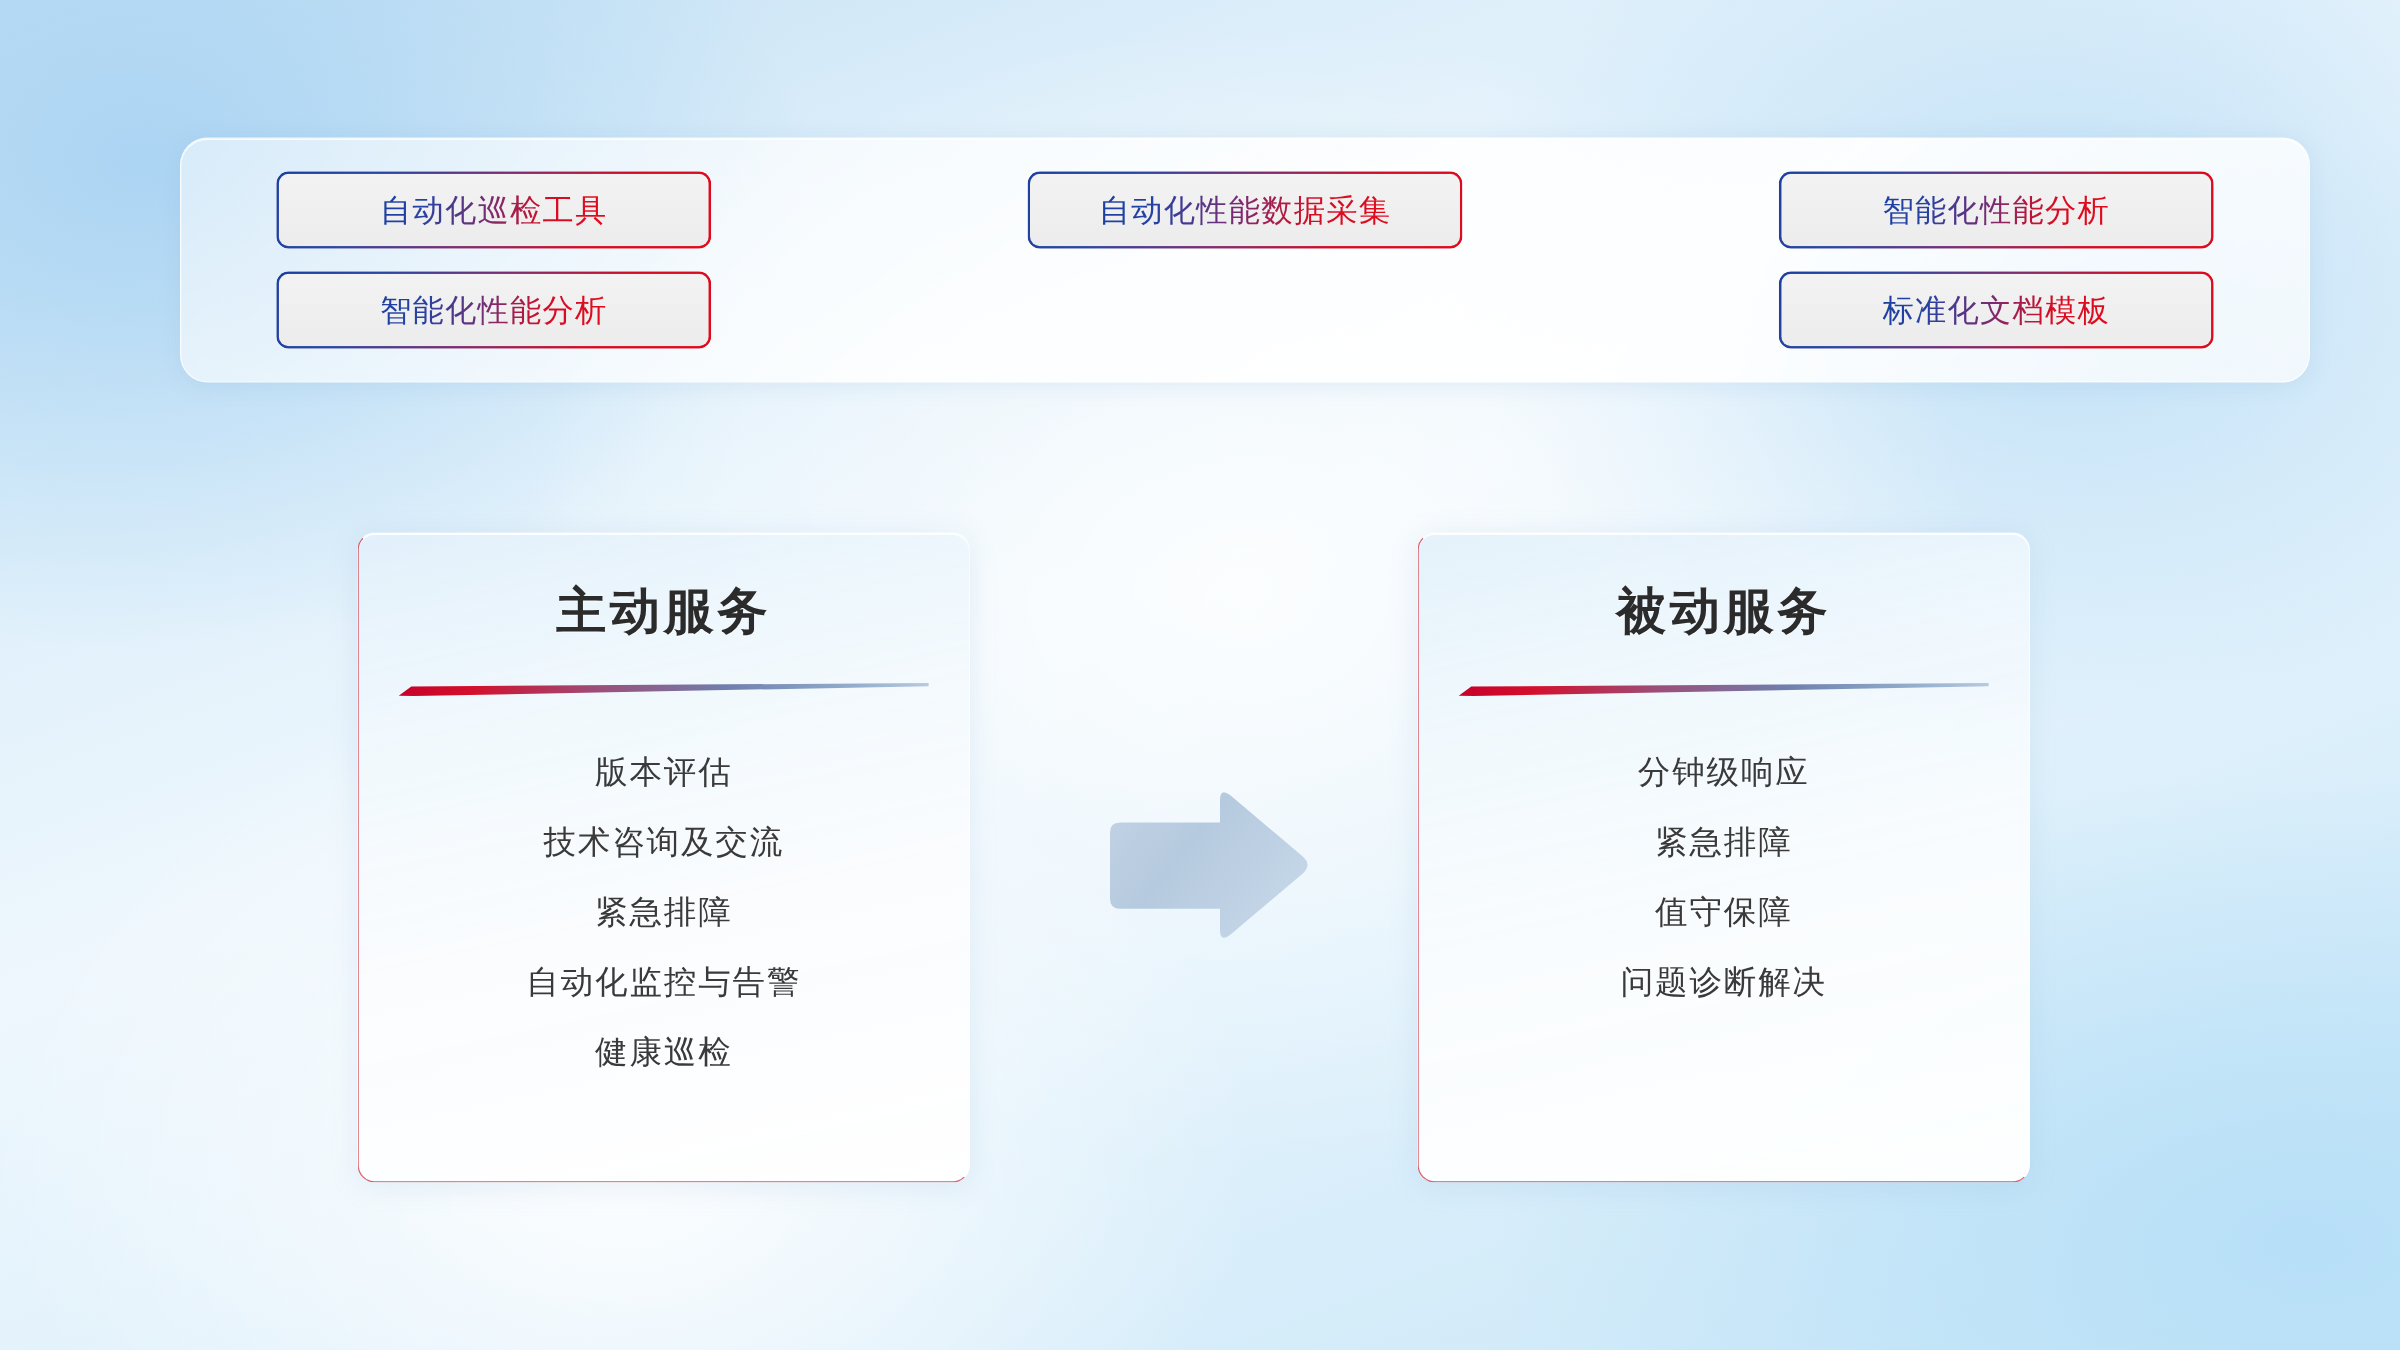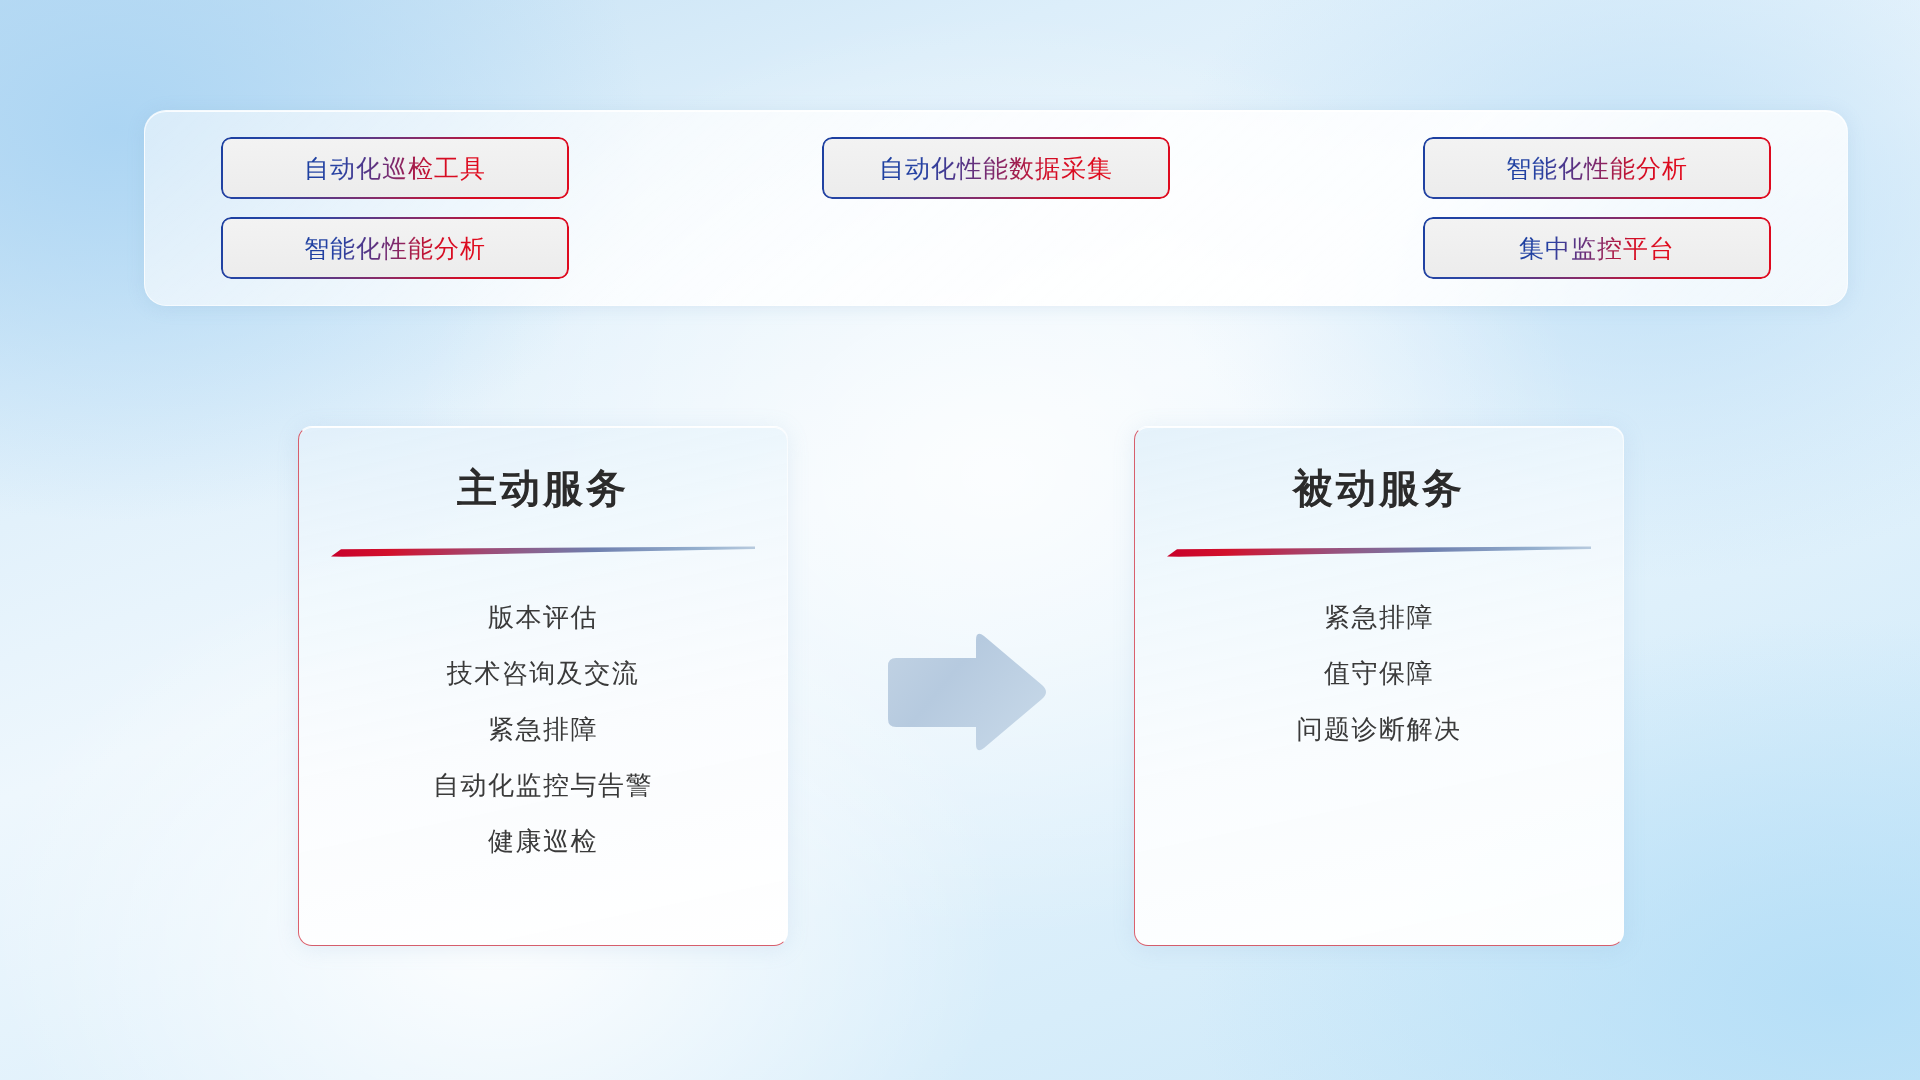--- a/index.html
+++ b/index.html
@@ -56,21 +56,21 @@
   .card{
     position:absolute;top:426px;width:490px;height:520px;
     border-radius:14px;box-sizing:border-box;
     background:linear-gradient(168deg, rgba(226,240,250,.88) 0%, rgba(240,248,253,.92) 26%, rgba(250,252,254,.96) 58%, rgba(255,255,255,.97) 100%);
     border:1px solid rgba(255,255,255,.75);
     border-left:1.5px solid rgba(205,30,48,.70);
     border-bottom:1.5px solid rgba(205,30,48,.70);
     box-shadow:0 3px 22px rgba(120,160,200,.15), inset 0 1px 0 rgba(255,255,255,.9);
     overflow:hidden;
   }
-  .card-left{left:286px;margin-left:12px;}
+  .card-left{left:286px;}
   .card-right{left:1134px;}
   .card-title{
     text-align:center;font-size:40px;font-weight:700;color:#2b2b2b;
     letter-spacing:3px;margin-top:34px;
     text-shadow:0 1px 1px rgba(255,255,255,.7);
   }
   .divider{
     position:relative;margin:30px auto 0;width:424px;height:11px;
   }
   .divider svg{display:block;width:424px;height:11px;}
@@ -102,21 +102,21 @@
       <div class="pill">
         <span class="pill-text">智能化性能分析</span>
       </div>
     </div>
 
     <div class="pill-row">
       <div class="pill">
         <span class="pill-text">智能化性能分析</span>
       </div>
       <div class="pill">
-        <span class="pill-text">集中监控平台</span>
+        <span class="pill-text">标准化文档模板</span>
       </div>
     </div>
 
   </div>
 
   <div class="card card-left">
     <div class="card-title">主动服务</div>
     <div class="divider">
       <svg viewBox="0 0 424 11" preserveAspectRatio="none" aria-hidden="true">
         <defs>
@@ -165,19 +165,20 @@
             <stop offset="38%" stop-color="#9b4f7a"></stop>
             <stop offset="62%" stop-color="#6f7fae"></stop>
             <stop offset="86%" stop-color="#93aecd"></stop>
             <stop offset="100%" stop-color="#b7cade"></stop>
           </linearGradient>
         </defs>
         <path d="M0,10.5 L10,3.2 L424,0.4 L424,3.0 L12,10.8 Z" fill="url(#dg2)"></path>
       </svg>
     </div>
     <div class="card-list">
+      <div class="card-item">分钟级响应</div>
       <div class="card-item">紧急排障</div>
       <div class="card-item">值守保障</div>
       <div class="card-item">问题诊断解决</div>
     </div>
   </div>
 
 </div>
 
 </body></html>

